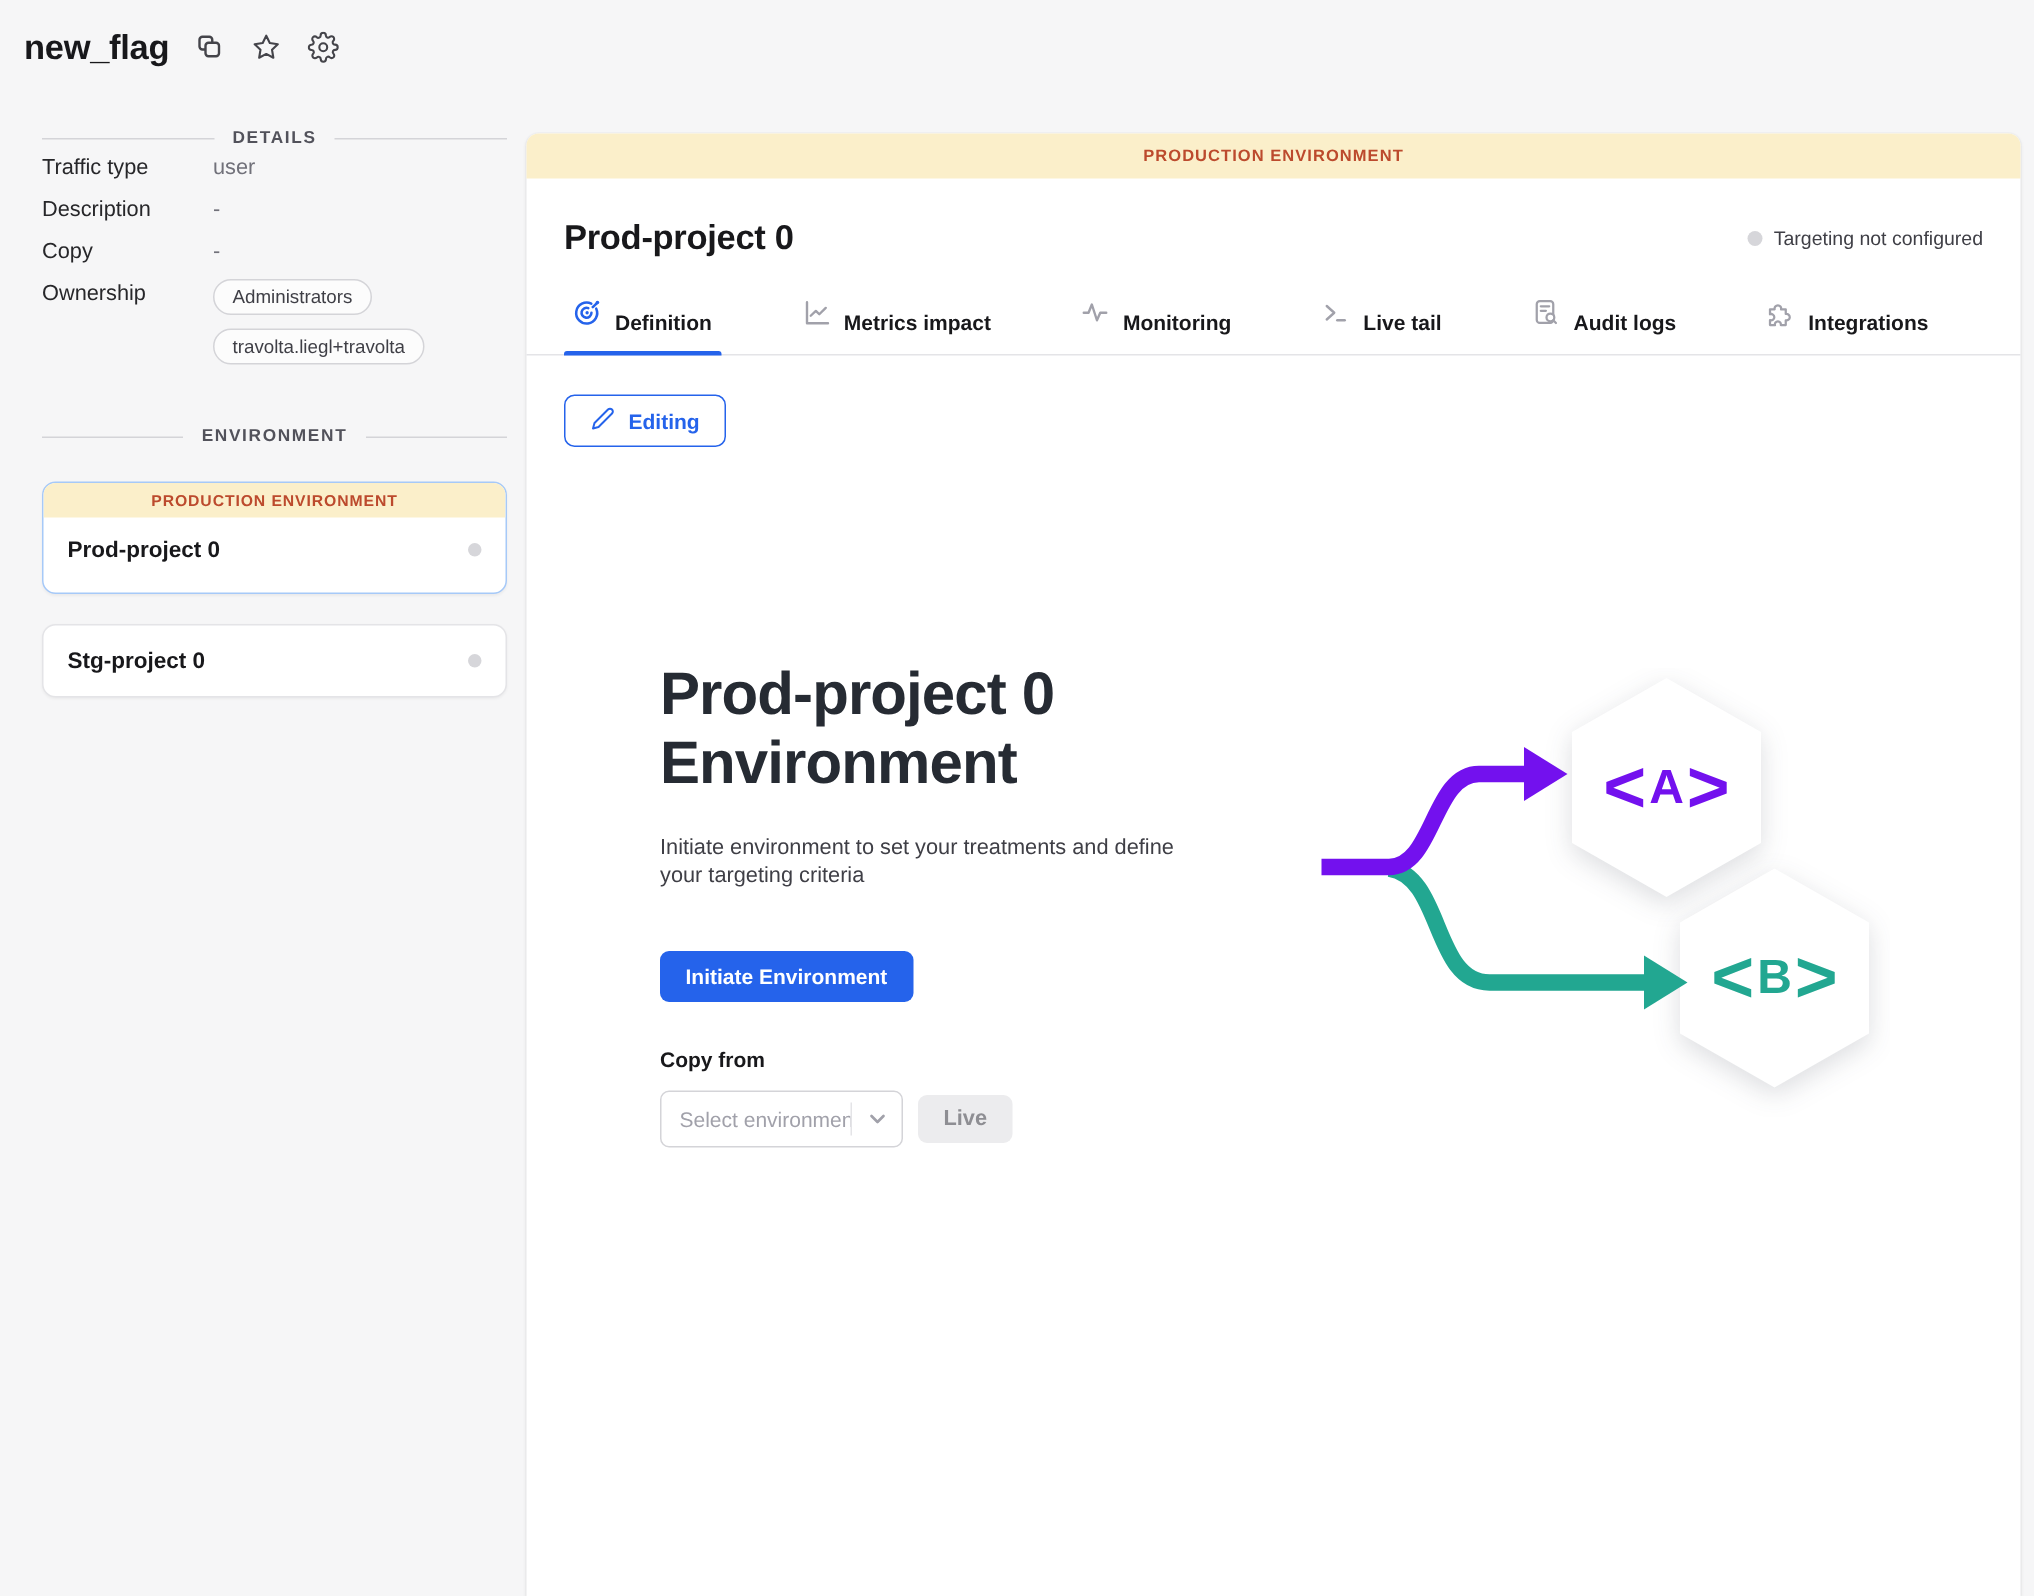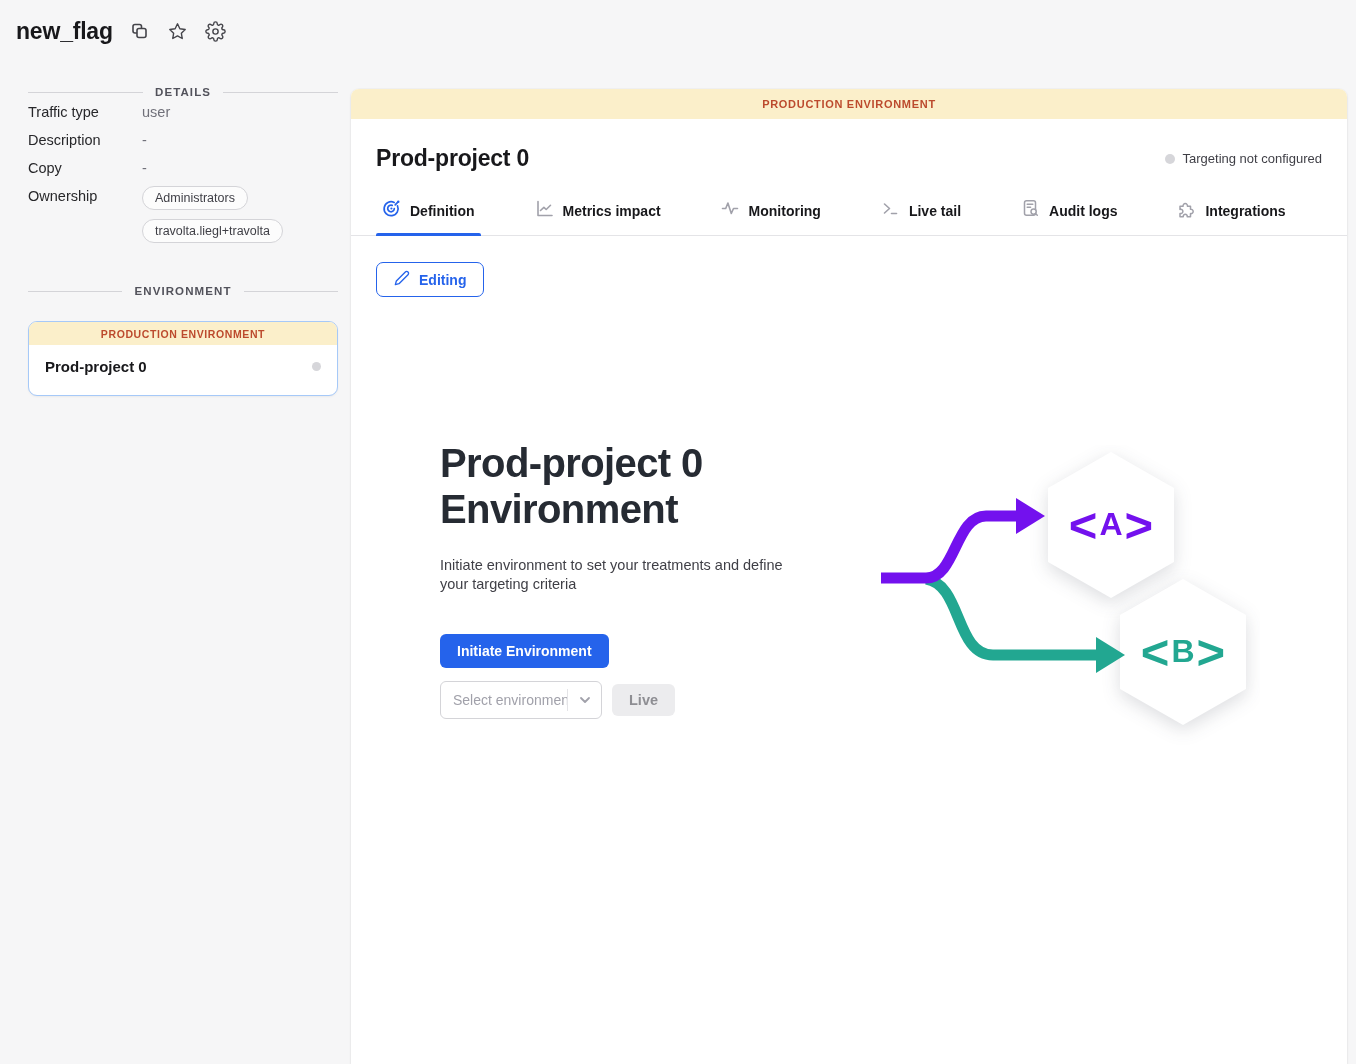--- a/index.html
+++ b/index.html
@@ -76,21 +76,21 @@
   .panel-title { font-size:23px; font-weight:700; color:#18181b; letter-spacing:-0.2px; }
   .targeting-status { display:flex; align-items:center; gap:8px; }
   .targeting-status .gray-dot { width:10px; height:10px; }
   .targeting-status .stxt { font-size:13px; color:#3f3f46;text-align:right; }
 
   .tabs-row {
     display:flex; gap:48px; padding:0 25px; margin-top:27px;
     border-bottom:1px solid #e4e4e7;
   }
   .tab {
-    display:flex; align-items:center; gap:9px; padding:0 6px 13px;
+    display:flex; align-items:flex-end; gap:9px; padding:0 6px 13px;
     position:relative; cursor:pointer;
   }
   .tab .tlabel { font-size:14px; font-weight:700; color:#18181b; }
   .tab svg { stroke:#a1a1aa; }
   .tab.active svg { stroke:#2563eb; }
   .tab.active::after {
     content:""; position:absolute; left:0; right:0; bottom:-1px;
     height:3px; background:#2563eb; border-radius:2px 2px 0 0;
   }
 
@@ -205,20 +205,26 @@
       <div class="line"></div>
     </div>
     <div class="env-cards">
       <div class="env-card selected">
         <div class="env-card-banner">PRODUCTION ENVIRONMENT</div>
         <div class="env-card-body">
           <div class="env-card-name">Prod-project 0</div>
           <div class="gray-dot"></div>
         </div>
       </div>
+      <div class="env-card plain">
+        <div class="env-card-body">
+          <div class="env-card-name">Stg-project 0</div>
+          <div class="gray-dot"></div>
+        </div>
+      </div>
     </div>
   </div>
 </div>
 
 <div class="main-panel">
   <div class="prod-banner">PRODUCTION ENVIRONMENT</div>
 
   <div class="panel-header">
     <div class="panel-title">Prod-project 0</div>
     <div class="targeting-status">
@@ -298,20 +304,21 @@
 
   
   <div class="hero">
     <div class="hero-text">
       <div class="hero-title">
         <div>Prod-project 0</div>
         <div>Environment</div>
       </div>
       <div class="hero-desc">Initiate environment to set your treatments and define your targeting criteria</div>
       <button class="initiate-btn">Initiate Environment</button>
+      <div class="copy-from-label">Copy from</div>
       <div class="copy-row">
         <div class="env-select">
           <div class="sel-text">Select environment</div>
           <div class="sel-divider"></div>
           <div class="sel-caret">
             <svg width="14" height="14" viewBox="0 0 14 14" fill="none" stroke="#a1a1aa" stroke-width="1.8" stroke-linecap="round" stroke-linejoin="round">
               <path d="M3 5l4 4 4-4"></path>
             </svg>
           </div>
         </div>

